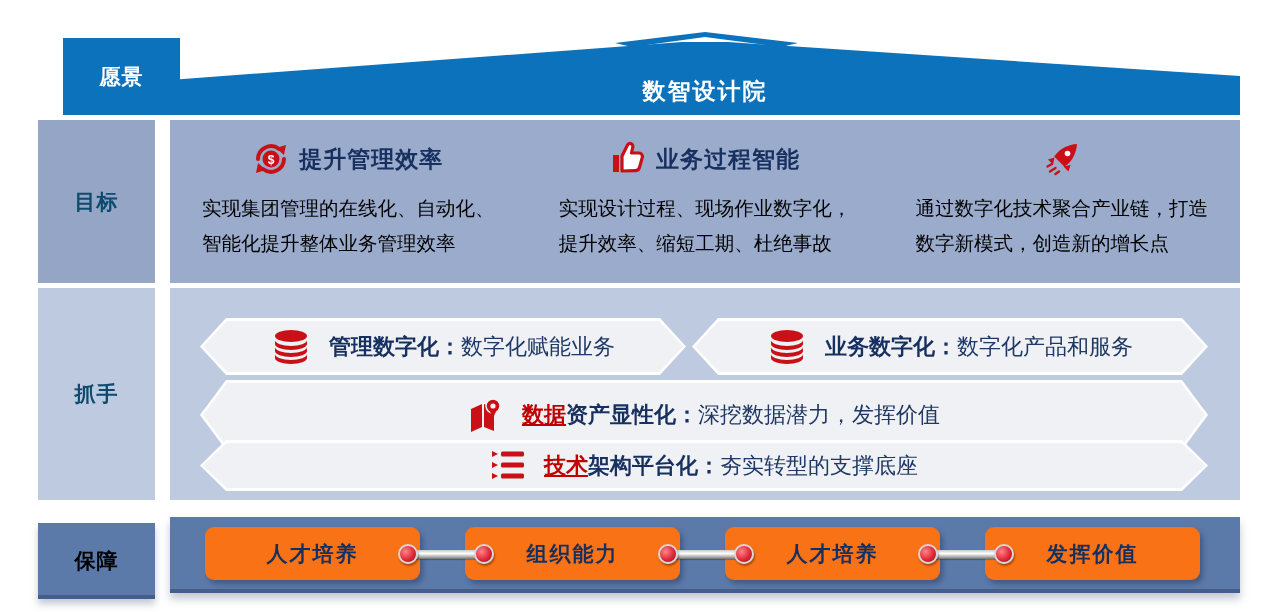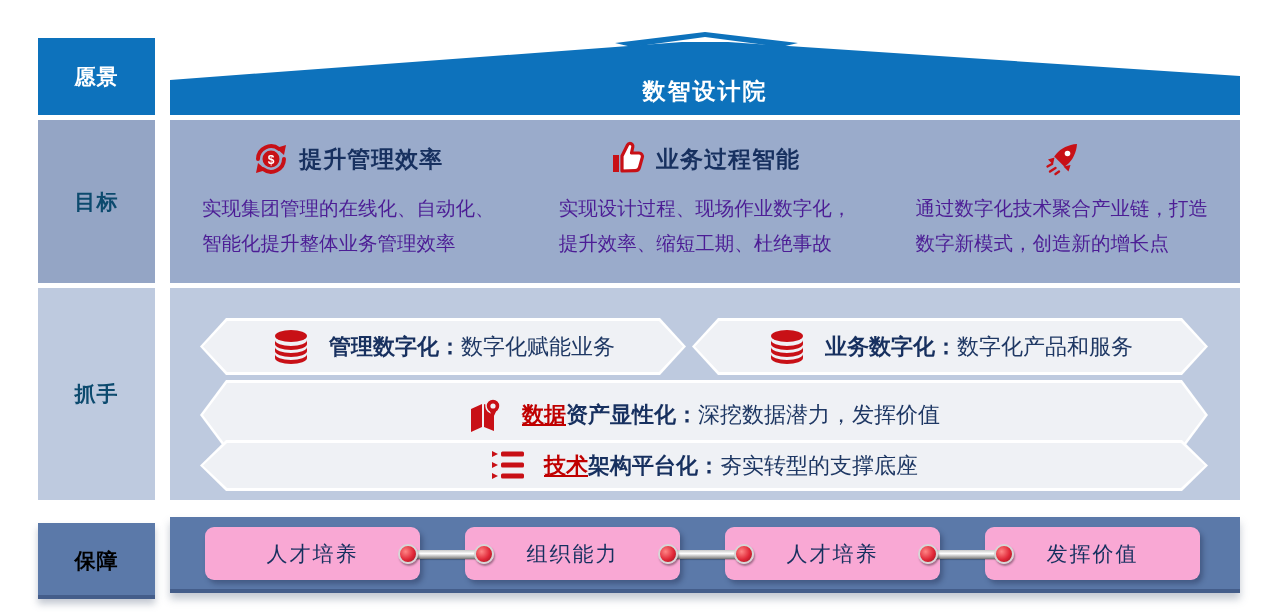--- a/index.html
+++ b/index.html
@@ -2,62 +2,62 @@
 <html><head>
 <meta charset="utf-8">
 <style>
   html,body{margin:0;padding:0;background:#ffffff;}
   body{font-family:"Liberation Sans","DejaVu Sans",sans-serif;}
   .canvas{position:relative;width:1278px;height:612px;background:#ffffff;overflow:hidden;}
 
   
   .side-label{position:absolute;left:38px;width:117px;display:flex;align-items:center;justify-content:center;
     font-size:21px;font-weight:bold;color:#0c4a6e;letter-spacing:1px;}
-  .label-vision{top:38px;height:77px;background:#0D72BC;color:#ffffff;}
+  .label-vision{top:38px;height:77px;background:#0D72BC;color:#ffffff;margin-left:25px;}
   .label-goals{top:120px;height:163px;background:#94A5C5;}
   .label-levers{top:288px;height:212px;background:#BECADF;}
   .label-safe{top:523px;height:76px;background:#5B79A9;color:#000000;
     box-shadow:inset 0 -4px 0 rgba(40,60,100,.45), 0 5px 7px rgba(125,135,155,.45);}
 
   
   .roof{position:absolute;left:170px;top:26px;width:1070px;height:89px;}
   .roof svg{position:absolute;left:0;top:0;}
   .roof-title{position:absolute;bottom:8px;left:0;width:100%;text-align:center;
     color:#ffffff;font-size:23px;font-weight:bold;letter-spacing:2px;}
 
   
   .goals-panel{position:absolute;left:170px;top:120px;width:1070px;height:163px;background:#9AABCB;
     display:flex;}
   .goal-col{flex:1;display:flex;flex-direction:column;align-items:center;padding-top:20px;box-sizing:border-box;}
   .goal-head{display:flex;align-items:center;justify-content:center;gap:10px;height:38px;}
   .goal-title{font-size:23px;font-weight:bold;color:#17305F;letter-spacing:1px;}
-  .goal-desc{margin-top:13px;font-size:19.5px;line-height:35px;color:#4c1d95;text-align:left;}
+  .goal-desc{margin-top:13px;font-size:19.5px;line-height:35px;color:#000000;text-align:left;}
 
   
   .levers-panel{position:absolute;left:170px;top:288px;width:1070px;height:212px;background:#BECADF;}
   .hex{position:absolute;background:#ffffff;filter:drop-shadow(2px 3px 3px rgba(70,85,115,.35));
     clip-path:polygon(26px 0,calc(100% - 26px) 0,100% 50%,calc(100% - 26px) 100%,26px 100%,0 50%);}
   .hex-inner{position:absolute;inset:3px;background:#EFF1F5;
     clip-path:polygon(24px 0,calc(100% - 24px) 0,100% 50%,calc(100% - 24px) 100%,24px 100%,0 50%);
     display:flex;align-items:center;justify-content:center;gap:18px;}
   .hex-r1a{left:30px;top:30px;width:486px;height:57px;}
   .hex-r1b{left:522px;top:30px;width:516px;height:57px;}
   .hex-r2{left:30px;top:92px;width:1008px;height:70px;}
   .hex-r3{left:30px;top:152px;width:1008px;height:51px;}
   .hex-text{white-space:nowrap;}
   .hex-bold{font-size:22px;font-weight:bold;color:#17305F;}
   .hex-reg{font-size:22px;color:#1F3864;}
   .hex-red{font-size:22px;font-weight:bold;color:#C00000;text-decoration:underline;}
 
   
   .safe-panel{position:absolute;left:170px;top:517px;width:1070px;height:76px;background:#5B79A9;
     box-shadow:inset 0 -4px 0 rgba(40,60,100,.45), 0 6px 8px rgba(125,135,155,.45);}
-  .safe-card{position:absolute;top:10px;width:215px;height:53px;background:#f9a8d4;border-radius:9px;
+  .safe-card{position:absolute;top:10px;width:215px;height:53px;background:#f97316;border-radius:9px;
     box-shadow:3px 4px 5px rgba(25,35,65,.35);display:flex;align-items:center;justify-content:center;
-    font-size:21px;font-weight:normal;color:#15305F;letter-spacing:2px;z-index:1;}
+    font-size:21px;font-weight:bold;color:#15305F;letter-spacing:2px;z-index:1;}
   .card-1{left:35px;} .card-2{left:295px;} .card-3{left:555px;} .card-4{left:815px;}
   .connector{position:absolute;top:26px;width:96px;height:22px;display:flex;align-items:center;z-index:3;}
   .conn-1{left:228px;} .conn-2{left:488px;} .conn-3{left:748px;}
   .ball{position:relative;z-index:2;width:20px;height:20px;border-radius:50%;box-sizing:border-box;
     background:radial-gradient(circle at 35% 35%,#ff8585,#e02838 55%,#90101e);
     border:2.5px solid #d6d6d6;box-shadow:1px 2px 2px rgba(0,0,0,.35);}
   .rod{position:relative;z-index:1;flex:1;height:9px;margin:0 -5px;border-radius:4px;
     background:linear-gradient(180deg,#c9c9c9 0%,#ffffff 40%,#9a9a9a 85%,#6f6f6f 100%);
     box-shadow:0 1px 1px rgba(0,0,0,.25);}
 

